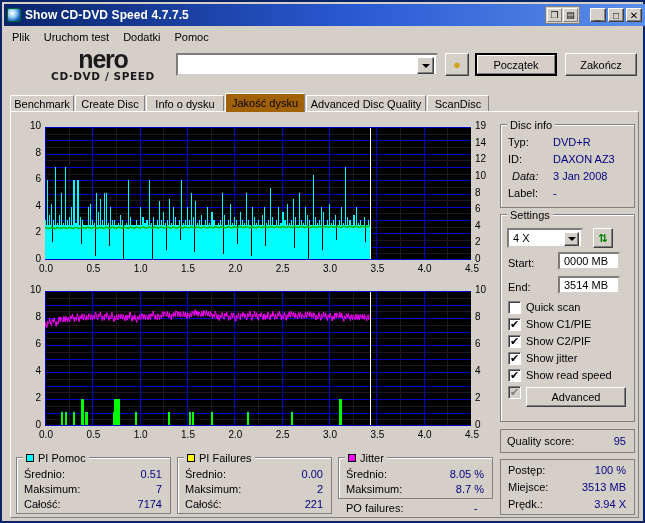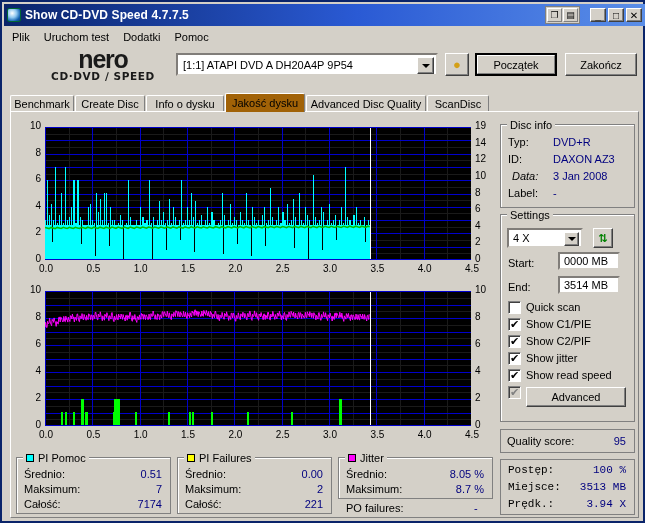--- a/index.html
+++ b/index.html
@@ -151,21 +151,20 @@
       <div class="menu-item">Dodatki</div>
       <div class="menu-item">Pomoc</div>
     </div>
 
   <div class="logo">
     <div class="logo-nero">nero</div>
     <div class="logo-sub">CD·DVD ∕ SPEED</div>
   </div>
 
   <div class="drive-combo">
-    <span class="drive-text">[1:1]   ATAPI DVD A  DH20A4P 9P54</span>
     <span class="combo-arrow">
         <i class="arrow-dn"></i>
       </span>
   </div>
   <div class="disc-btn">
     <span class="disc-gly">●</span>
   </div>
   <div class="btn-std btn-start">
     <div class="btn-start-in">Początek</div>
   </div>
@@ -635,21 +634,21 @@
       </div>
 
     <div class="btn-std" style="left:25px;top:172px;width:100px;height:20px;position:absolute;">Advanced</div>
   </div>
 
   <div class="panel-sunken" style="left:498px;top:427px;width:135px;height:24px;">
     <span style="position:absolute;left:6px;top:5px;font-size:11px;color:#000;">Quality score:</span>
     <span style="position:absolute;right:8px;top:5px;font-size:11px;color:#00007f;">95</span>
   </div>
 
-  <div class="panel-sunken" style="left:498px;top:457px;width:135px;height:56px;font-family:Liberation Mono, monospace;">
+  <div class="panel-sunken" style="left:498px;top:457px;width:135px;height:56px;">
     <div id="progress-rows" style="position:absolute;left:0;top:4px;width:100%;">
         <div style="position: absolute; left: 0px; right: 0px; top: 0px; height: 17px;">
           <span style="position: absolute; left: 7px; font-size: 11px; color: rgb(0, 0, 0); white-space: nowrap;">Postęp:</span>
           <span style="position: absolute; right: 8px; font-size: 11px; color: rgb(0, 0, 127); white-space: nowrap;">100 %</span>
         </div>
         <div style="position: absolute; left: 0px; right: 0px; top: 17px; height: 17px;">
           <span style="position: absolute; left: 7px; font-size: 11px; color: rgb(0, 0, 0); white-space: nowrap;">Miejsce:</span>
           <span style="position: absolute; right: 8px; font-size: 11px; color: rgb(0, 0, 127); white-space: nowrap;">3513 MB</span>
         </div>
         <div style="position: absolute; left: 0px; right: 0px; top: 34px; height: 17px;">

